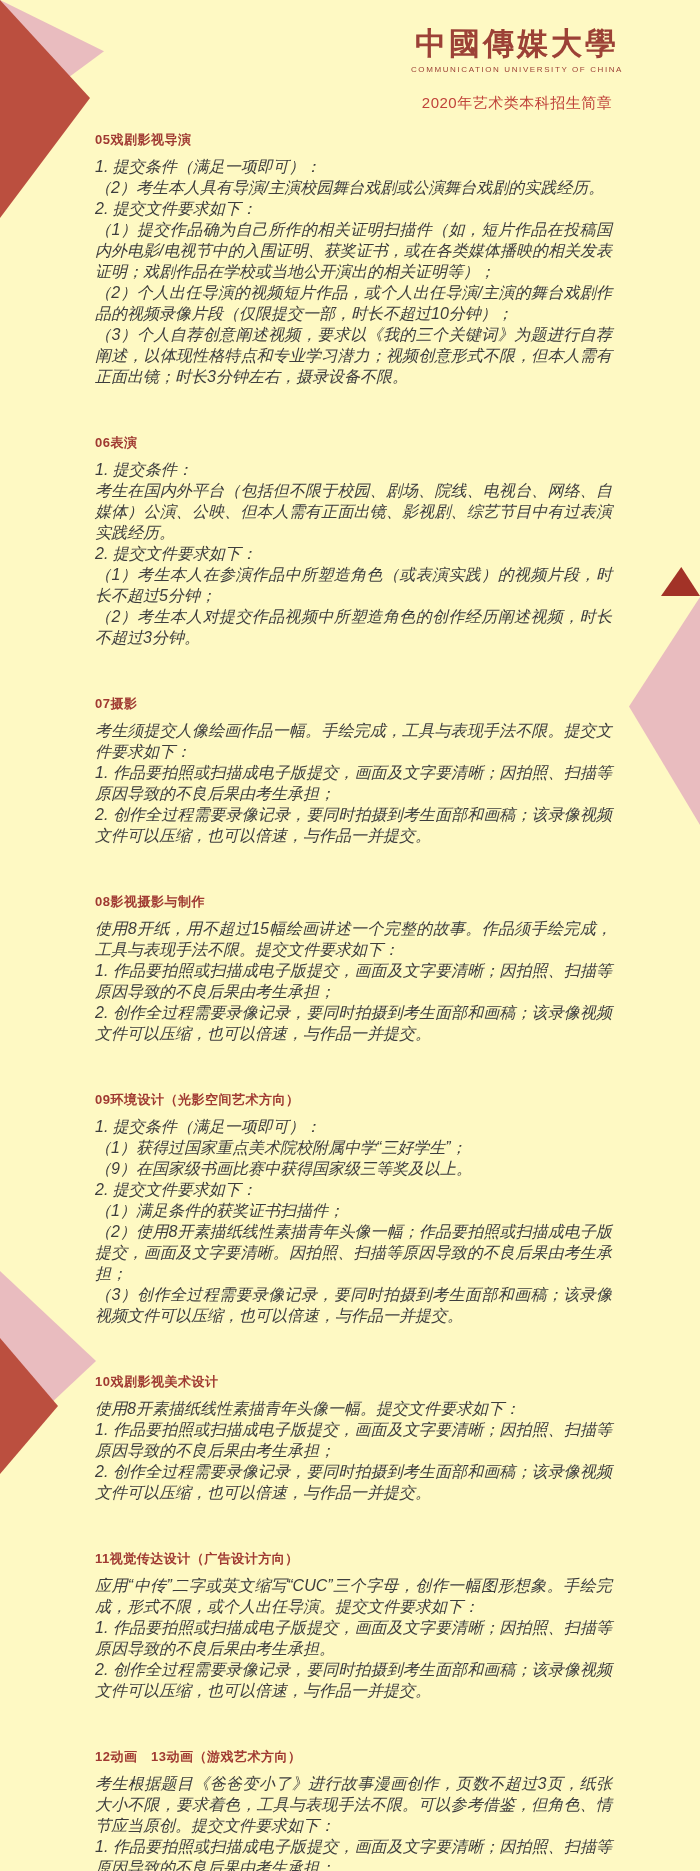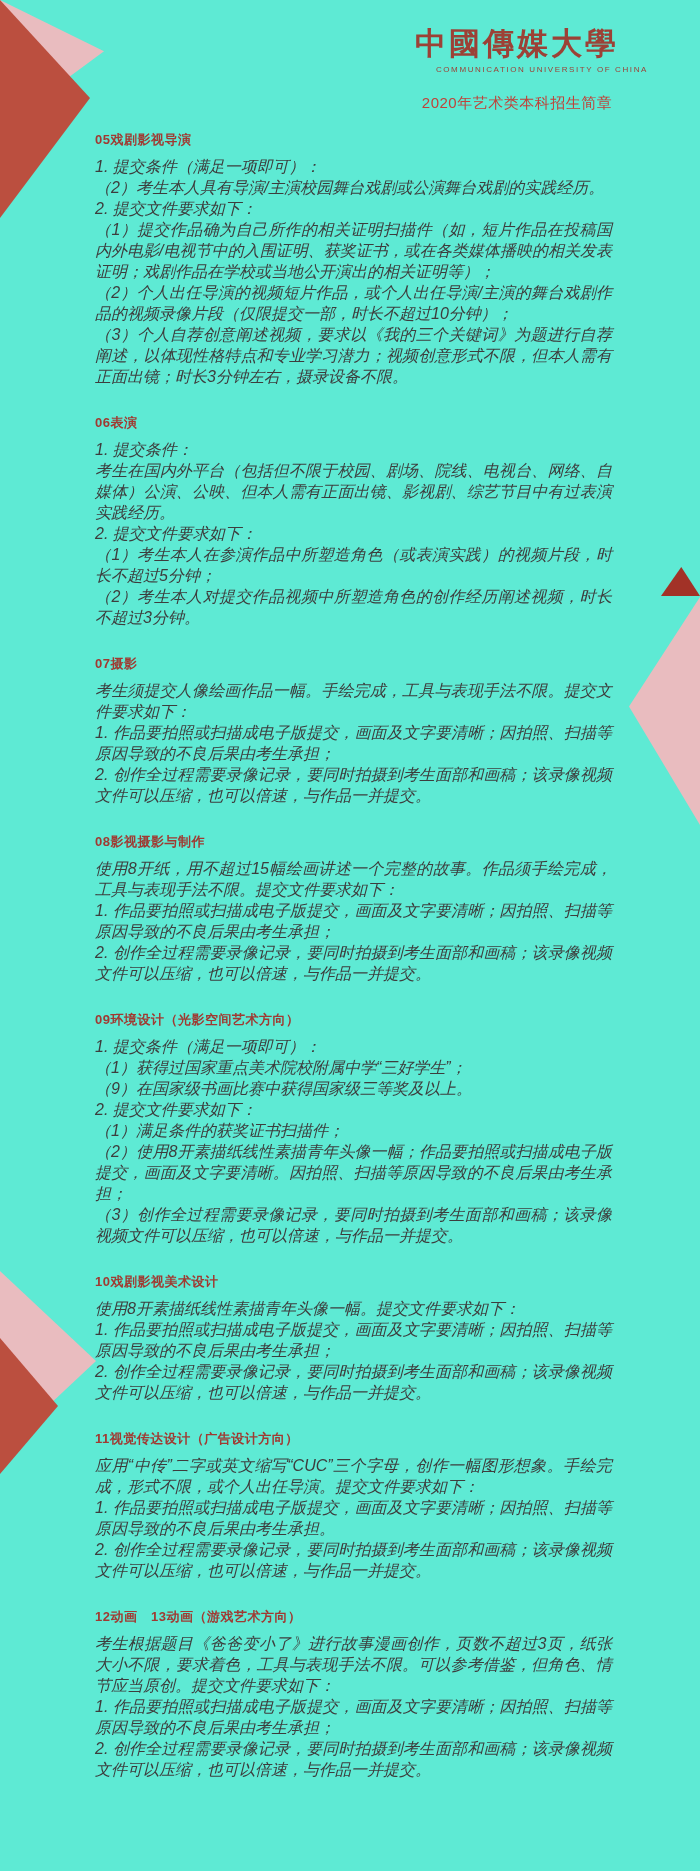--- a/index.html
+++ b/index.html
@@ -9,21 +9,21 @@
     --title-red:#a03a32;
     --subtitle-red:#c0423a;
     --logo-red:#9c4136;
     --body-gray:#3d3d3d;
   }
   *{margin:0;padding:0;box-sizing:border-box;}
   html,body{background:#ffffff;}
   .page{
     position:relative;
     width:700px;height:1871px;
-    background:#5eead4;
+    background:#fef9c3;
     overflow:hidden;
     font-family:"Liberation Sans","DejaVu Sans",sans-serif;
     color:var(--body-gray);
   }
   
   .deco{position:absolute;}
   .tl-pink{left:0;top:112;width:104px;height:128px;background:var(--pink);
     clip-path:polygon(0 0,100% 40%,0 100%);}
   .tl-brick{left:0;top:202;width:90px;height:218px;background:var(--brick);
     clip-path:polygon(0 0,100% 45%,0 100%);}
@@ -42,32 +42,31 @@
   }
   .logo-cn{
     font-family:"DejaVu Serif","Liberation Serif",serif;
     font-size:31px;font-weight:bold;color:var(--logo-red);
     letter-spacing:3px;white-space:nowrap;
   }
   .logo-en{
     margin-top:3px;
     font-size:8px;letter-spacing:1.6px;color:var(--logo-red);
     white-space:nowrap;
-    text-align:right;
   }
   .subtitle{
     margin-top:20px;
     font-size:15px;font-weight:normal;color:var(--subtitle-red);
     letter-spacing:0.5px;white-space:nowrap;
   }
   
   .content{
     position:absolute;left:95px;top:128px;width:517px;
   }
-  .sec{margin-top:24px;}
+  .sec{margin-top:44px;}
   .sec:first-child{margin-top:0;}
   .sec h2{
     font-size:13px;font-weight:bold;color:var(--title-red);
     line-height:24px;margin-bottom:4px;letter-spacing:0.5px;
   }
   .sec p{
     font-size:16px;line-height:21px;color:var(--body-gray);
     text-align:justify;
     font-style:italic;
   }

